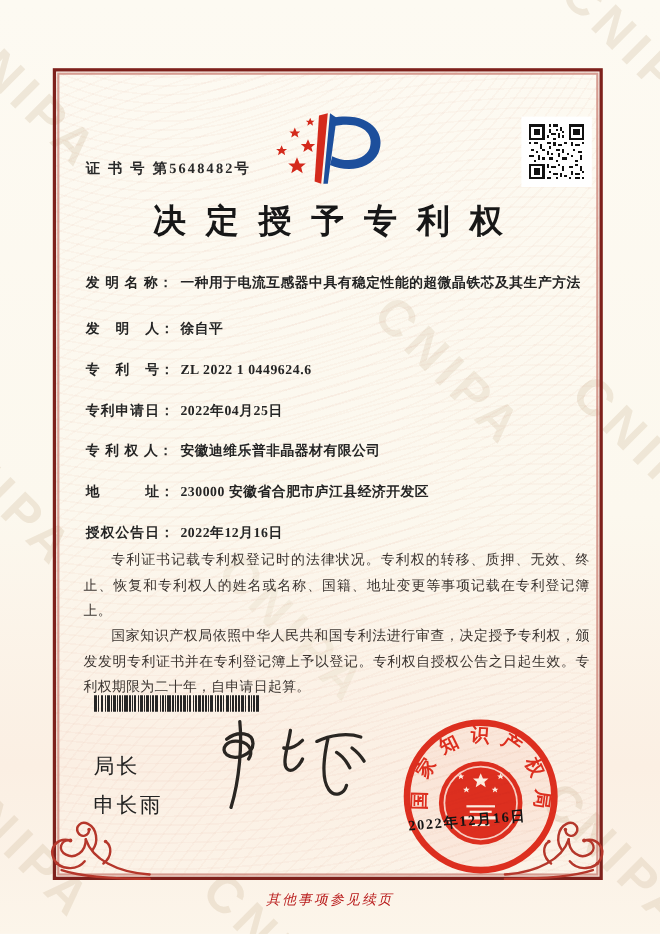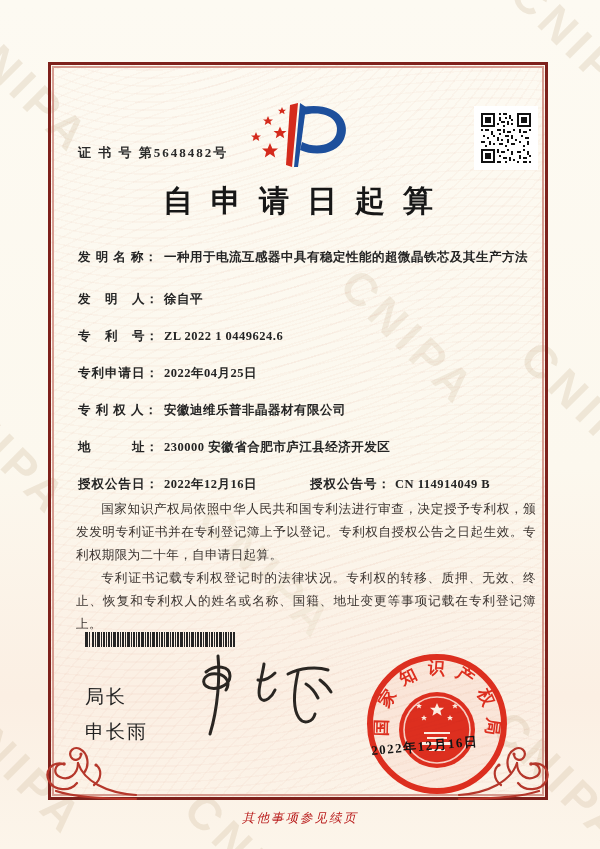--- a/index.html
+++ b/index.html
@@ -158,21 +158,21 @@
           <path d="M4 22h3v3h-3z"></path>
         <path d="M11 2h1v1h-1z M13 2h2v1h-2z M16 3h1v2h-1z M11 4h1v2h-1z M14 4h1v1h-1z M17 5h1v1h-1z M12 6h2v1h-2z M15 6h1v2h-1z M10 7h1v1h-1z M13 8h1v1h-1z M17 7h1v1h-1z
            M2 10h1v1h-1z M4 10h2v1h-2z M7 11h1v2h-1z M3 13h1v1h-1z M5 14h1v1h-1z M2 16h2v1h-2z M6 16h1v2h-1z M4 18h1v1h-1z M8 13h1v1h-1z M8 17h1v1h-1z
            M10 10h2v1h-2z M13 10h1v2h-1z M15 11h2v1h-2z M18 10h1v1h-1z M11 12h1v1h-1z M14 13h2v1h-2z M17 13h1v2h-1z M10 14h1v2h-1z M12 15h1v1h-1z M15 15h1v2h-1z M19 15h1v1h-1z M11 17h2v1h-2z M14 18h1v1h-1z M17 17h2v1h-2z
            M21 10h1v2h-1z M23 11h2v1h-2z M26 10h1v1h-1z M22 13h1v1h-1z M24 14h2v1h-2z M21 16h1v1h-1z M25 16h1v2h-1z M23 18h1v1h-1z
            M10 20h1v2h-1z M12 21h2v1h-2z M15 20h1v1h-1z M17 21h1v2h-1z M11 23h1v1h-1z M13 24h2v1h-2z M16 24h1v2h-1z M10 26h2v1h-2z M14 26h1v1h-1z M18 25h1v1h-1z
            M20 21h2v1h-2z M23 20h1v1h-1z M25 21h1v2h-1z M21 23h1v2h-1z M23 24h2v1h-2z M26 23h1v1h-1z M20 26h1v1h-1z M23 26h2v1h-2z M26 26h1v1h-1z"></path>
       </g>
     </svg>
 
-    <div class="title">自申请日起算</div>
+    <div class="title">决定授予专利权</div>
 
     <div class="fields">
       <div class="frow r0">
         <span class="lbl">发 明 名 称：</span><span class="val">一种用于电流互感器中具有稳定性能的超微晶铁芯及其生产方法</span>
       </div>
       <div class="frow r1">
         <span class="lbl">发　明　人：</span><span class="val">徐自平</span>
       </div>
       <div class="frow r2">
         <span class="lbl">专　利　号：</span><span class="val">ZL 2022 1 0449624.6</span>
@@ -181,29 +181,26 @@
         <span class="lbl">专利申请日：</span><span class="val">2022年04月25日</span>
       </div>
       <div class="frow r4">
         <span class="lbl">专 利 权 人：</span><span class="val">安徽迪维乐普非晶器材有限公司</span>
       </div>
       <div class="frow r5">
         <span class="lbl">地　　　址：</span><span class="val">230000 安徽省合肥市庐江县经济开发区</span>
       </div>
       <div class="frow r6">
         <span class="lbl">授权公告日：</span><span class="val">2022年12月16日</span>
-        <span class="pair2">
-          <span class="lbl">授权公告号：</span><span class="val">CN 114914049 B</span>
-        </span>
       </div>
     </div>
 
     <div class="body-text">
+      <p>专利证书记载专利权登记时的法律状况。专利权的转移、质押、无效、终止、恢复和专利权人的姓名或名称、国籍、地址变更等事项记载在专利登记簿上。</p>
       <p>国家知识产权局依照中华人民共和国专利法进行审查，决定授予专利权，颁发发明专利证书并在专利登记簿上予以登记。专利权自授权公告之日起生效。专利权期限为二十年，自申请日起算。</p>
-      <p>专利证书记载专利权登记时的法律状况。专利权的转移、质押、无效、终止、恢复和专利权人的姓名或名称、国籍、地址变更等事项记载在专利登记簿上。</p>
     </div>
 
     <svg class="barcode" viewBox="0 0 152 15" preserveAspectRatio="none" shape-rendering="crispEdges">
       <g fill="#252525">
         <path d="M0 0h3v15h-3z M4 0h1v15h-1z M7 0h2v15h-2z M10 0h1v15h-1z M12 0h3v15h-3z M16 0h1v15h-1z M18 0h2v15h-2z M21 0h1v15h-1z M23 0h2v15h-2z M26 0h1v15h-1z M28 0h3v15h-3z M32 0h2v15h-2z M35 0h1v15h-1z M37 0h2v15h-2z M40 0h1v15h-1z M42 0h3v15h-3z M46 0h1v15h-1z M48 0h2v15h-2z M51 0h1v15h-1z M53 0h2v15h-2z M56 0h3v15h-3z M60 0h1v15h-1z M62 0h2v15h-2z M65 0h1v15h-1z M67 0h3v15h-3z M71 0h2v15h-2z M74 0h1v15h-1z M76 0h2v15h-2z M79 0h1v15h-1z M81 0h3v15h-3z M85 0h1v15h-1z M87 0h2v15h-2z M90 0h1v15h-1z M92 0h2v15h-2z M95 0h3v15h-3z M99 0h1v15h-1z M101 0h2v15h-2z M104 0h1v15h-1z M106 0h3v15h-3z M110 0h1v15h-1z M112 0h2v15h-2z M115 0h2v15h-2z M118 0h1v15h-1z M120 0h3v15h-3z M124 0h1v15h-1z M126 0h2v15h-2z M129 0h1v15h-1z M131 0h2v15h-2z M134 0h3v15h-3z M138 0h1v15h-1z M140 0h2v15h-2z M143 0h1v15h-1z M145 0h2v15h-2z M148 0h2v15h-2z"></path>
       </g>
     </svg>
 
     <div class="officer">
       <span class="o-title">局长</span>

